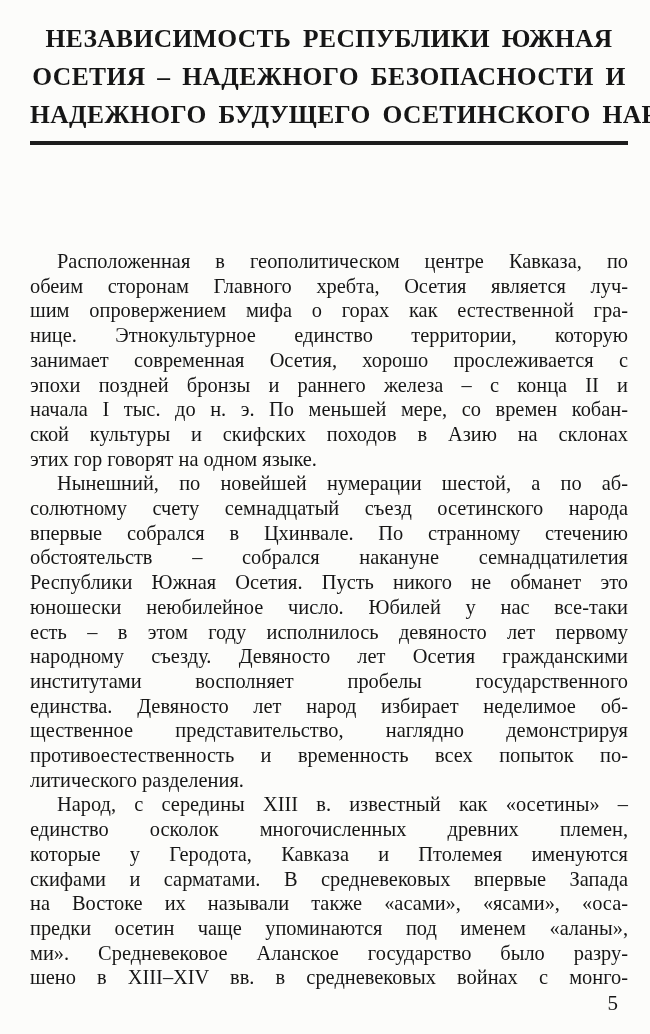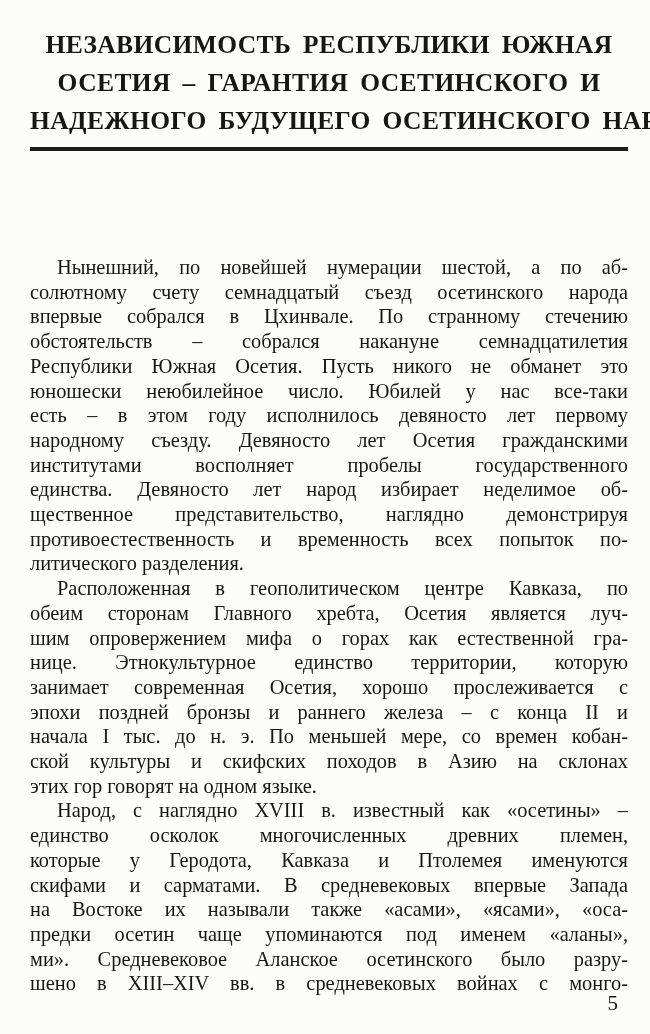--- a/index.html
+++ b/index.html
@@ -12,21 +12,21 @@
     width: 650px;
     height: 1034px;
     margin: 0 auto;
     background: #fcfcfa;
     color: #161616;
     font-family: "Liberation Serif", "DejaVu Serif", serif;
     overflow: hidden;
     box-sizing: border-box;
   }
   .content {
-    padding: 24px 22px 0 30px; 
+    padding: 18px 22px 0 30px; 
   }
   .title-block {
     padding-top: 2px;
   }
   .title-line {
     text-align: center;
     font-weight: bold;
     font-size: 25.5px;
     line-height: 38px;
     letter-spacing: 0.4px;
@@ -65,64 +65,64 @@
   }
 </style>
 </head>
 <body>
 
 <div class="page">
   <div class="content">
 
     <div class="title-block">
       <div class="title-line">НЕЗАВИСИМОСТЬ РЕСПУБЛИКИ  ЮЖНАЯ</div>
-      <div class="title-line">ОСЕТИЯ  –  ГАРАНТИЯ ОСЕТИНСКОГО  И</div>
+      <div class="title-line">ОСЕТИЯ  –  НАДЕЖНОГО БЕЗОПАСНОСТИ  И</div>
       <div class="title-line">НАДЕЖНОГО  БУДУЩЕГО ОСЕТИНСКОГО  НАРОДА</div>
     </div>
 
     <div class="rule"></div>
 
     <div class="body-block">
+
+      <div>
+        <div class="ln ln-first">Расположенная в геополитическом центре Кавказа, по</div>
+        <div class="ln">обеим сторонам Главного хребта, Осетия является луч-</div>
+        <div class="ln">шим опровержением мифа о горах как естественной гра-</div>
+        <div class="ln">нице. Этнокультурное единство территории, которую</div>
+        <div class="ln">занимает современная Осетия, хорошо прослеживается с</div>
+        <div class="ln">эпохи поздней бронзы и раннего железа – с конца II и</div>
+        <div class="ln">начала I тыс. до н. э. По меньшей мере, со времен кобан-</div>
+        <div class="ln">ской культуры и скифских походов в Азию на склонах</div>
+        <div class="ln ln-left">этих гор говорят на одном языке.</div>
+      </div>
 
       <div>
         <div class="ln ln-first">Нынешний, по новейшей нумерации шестой, а по аб-</div>
         <div class="ln">солютному счету семнадцатый съезд осетинского народа</div>
         <div class="ln">впервые собрался в Цхинвале. По странному стечению</div>
         <div class="ln">обстоятельств – собрался накануне семнадцатилетия</div>
         <div class="ln">Республики Южная Осетия. Пусть никого не обманет это</div>
         <div class="ln">юношески неюбилейное число. Юбилей у нас все-таки</div>
         <div class="ln">есть – в этом году исполнилось девяносто лет первому</div>
         <div class="ln">народному съезду. Девяносто лет Осетия гражданскими</div>
         <div class="ln">институтами восполняет пробелы государственного</div>
         <div class="ln">единства. Девяносто лет народ избирает неделимое об-</div>
         <div class="ln">щественное представительство, наглядно демонстрируя</div>
         <div class="ln">противоестественность и временность всех попыток по-</div>
         <div class="ln ln-left">литического разделения.</div>
       </div>
 
       <div>
-        <div class="ln ln-first">Расположенная в геополитическом центре Кавказа, по</div>
-        <div class="ln">обеим сторонам Главного хребта, Осетия является луч-</div>
-        <div class="ln">шим опровержением мифа о горах как естественной гра-</div>
-        <div class="ln">нице. Этнокультурное единство территории, которую</div>
-        <div class="ln">занимает современная Осетия, хорошо прослеживается с</div>
-        <div class="ln">эпохи поздней бронзы и раннего железа – с конца II и</div>
-        <div class="ln">начала I тыс. до н. э. По меньшей мере, со времен кобан-</div>
-        <div class="ln">ской культуры и скифских походов в Азию на склонах</div>
-        <div class="ln ln-left">этих гор говорят на одном языке.</div>
-      </div>
-
-      <div>
-        <div class="ln ln-first">Народ, с наглядно XVIII в. известный как «осетины» –</div>
+        <div class="ln ln-first">Народ, с середины XIII в. известный как «осетины» –</div>
         <div class="ln">единство осколок многочисленных древних племен,</div>
         <div class="ln">которые у Геродота, Кавказа и Птолемея именуются</div>
         <div class="ln">скифами и сарматами. В средневековых впервые Запада</div>
         <div class="ln">на Востоке их называли также «асами», «ясами», «оса-</div>
         <div class="ln">предки осетин чаще упоминаются под именем «аланы»,</div>
-        <div class="ln">ми». Средневековое Аланское осетинского было разру-</div>
+        <div class="ln">ми». Средневековое Аланское государство было разру-</div>
         <div class="ln">шено в XIII–XIV вв. в средневековых войнах с монго-</div>
       </div>
 
     </div>
   </div>
 
   <div class="page-number">5</div>
 </div>
 
 </body></html>

